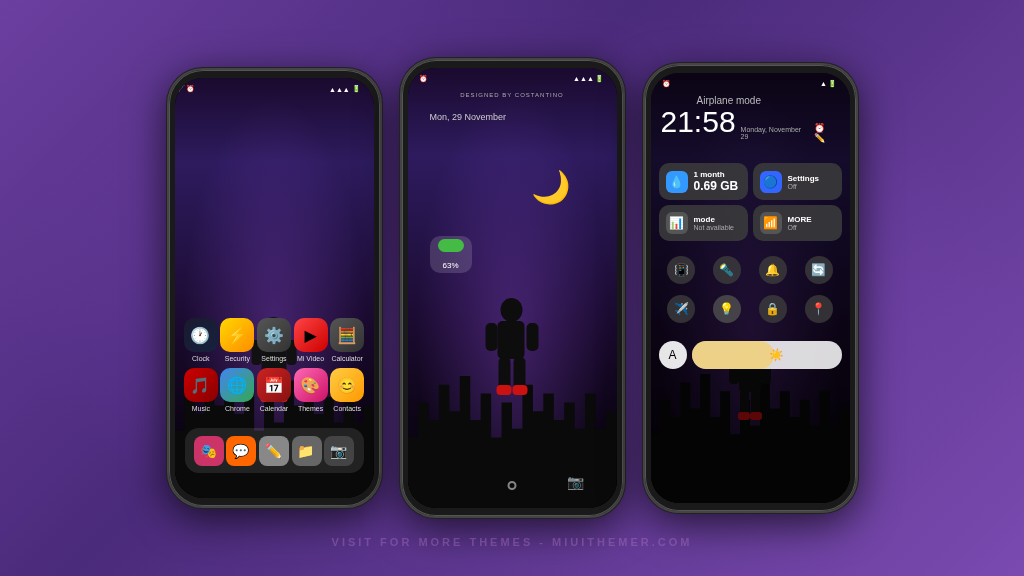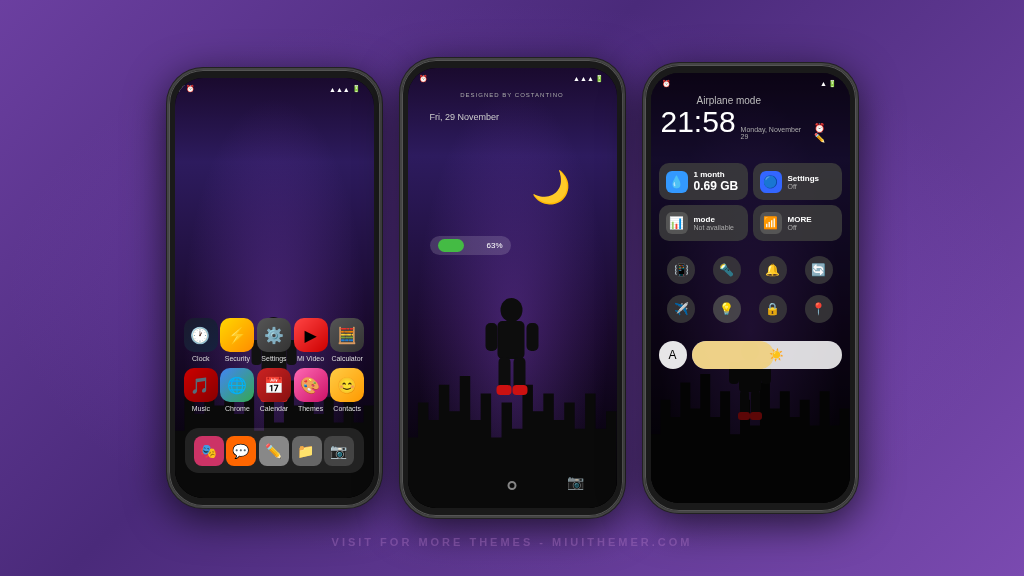--- a/index.html
+++ b/index.html
@@ -372,24 +372,24 @@
         </div>
 
         <div class="status-bar">
           <div style="font-size:7px; color:#fff;">⏰</div>
           <div style="font-size:7px; color:#fff;">▲▲▲ 🔋</div>
         </div>
 
         <div style="position:absolute; top:24px; left:0; right:0; text-align:center; font-size:6px; color:#aaa; letter-spacing:1px; z-index:10;">DESIGNED BY COSTANTINO</div>
 
         <div style="position:absolute; top:40px; left:22px; z-index:5;">
-          <div style="font-size:9px; color:#ccc; margin-top:4px;">Fri, 29 November</div>
-        </div>
-
-        <div style="position:absolute; top:168px; left:22px; display:flex; align-items:center; gap:23px; background:rgba(255,255,255,0.15); border-radius:10px; padding:3px 8px; z-index:10;">
+          <div style="font-size:9px; color:#ccc; margin-top:4px;">Mon, 29 November</div>
+        </div>
+
+        <div style="position:absolute; top:168px; left:22px; display:flex; align-items:center; gap:9px; background:rgba(255,255,255,0.15); border-radius:10px; padding:3px 8px; z-index:10;flex-direction:column;">
           <div style="width:26px; height:13px; background:#44bb44; border-radius:7px;"></div>
           <span style="font-size:8px; color:#fff;">63%</span>
         </div>
 
         <div style="position:absolute; bottom:18px; left:50%; transform:translateX(-50%); width:9px; height:9px; border:2px solid rgba(255,255,255,0.5); border-radius:50%; z-index:10;"></div>
         <div style="position:absolute; bottom:18px; right:32px; font-size:14px; color:rgba(255,255,255,0.7); z-index:10;">📷</div>
       </div>
     </div>
 
     <div class="phone" style="height:450px;">

